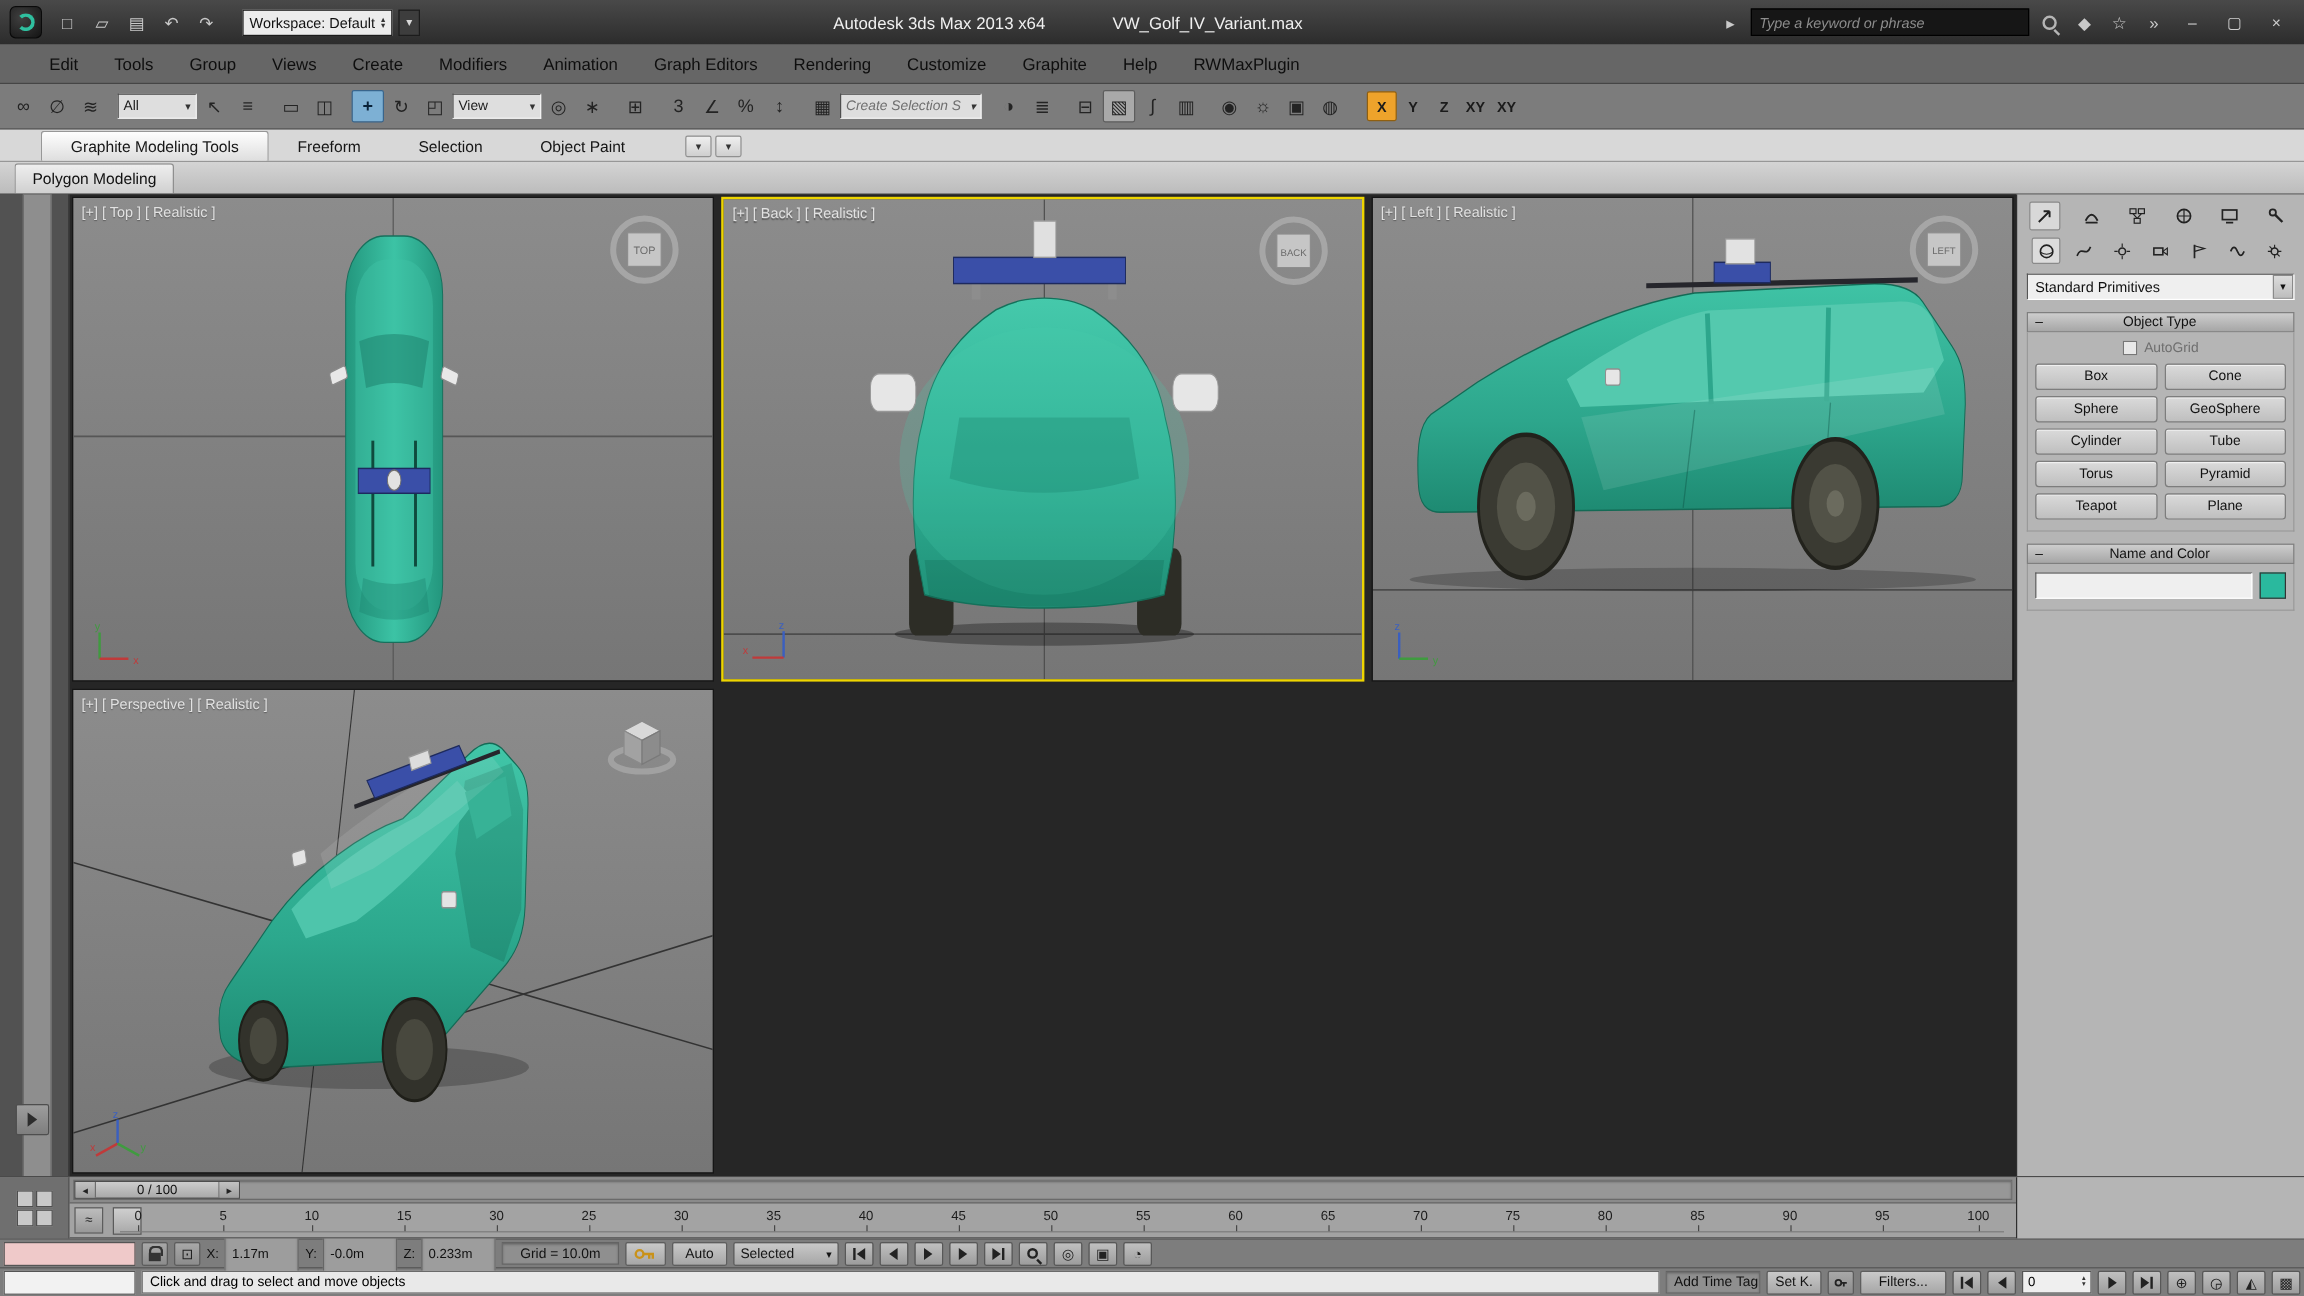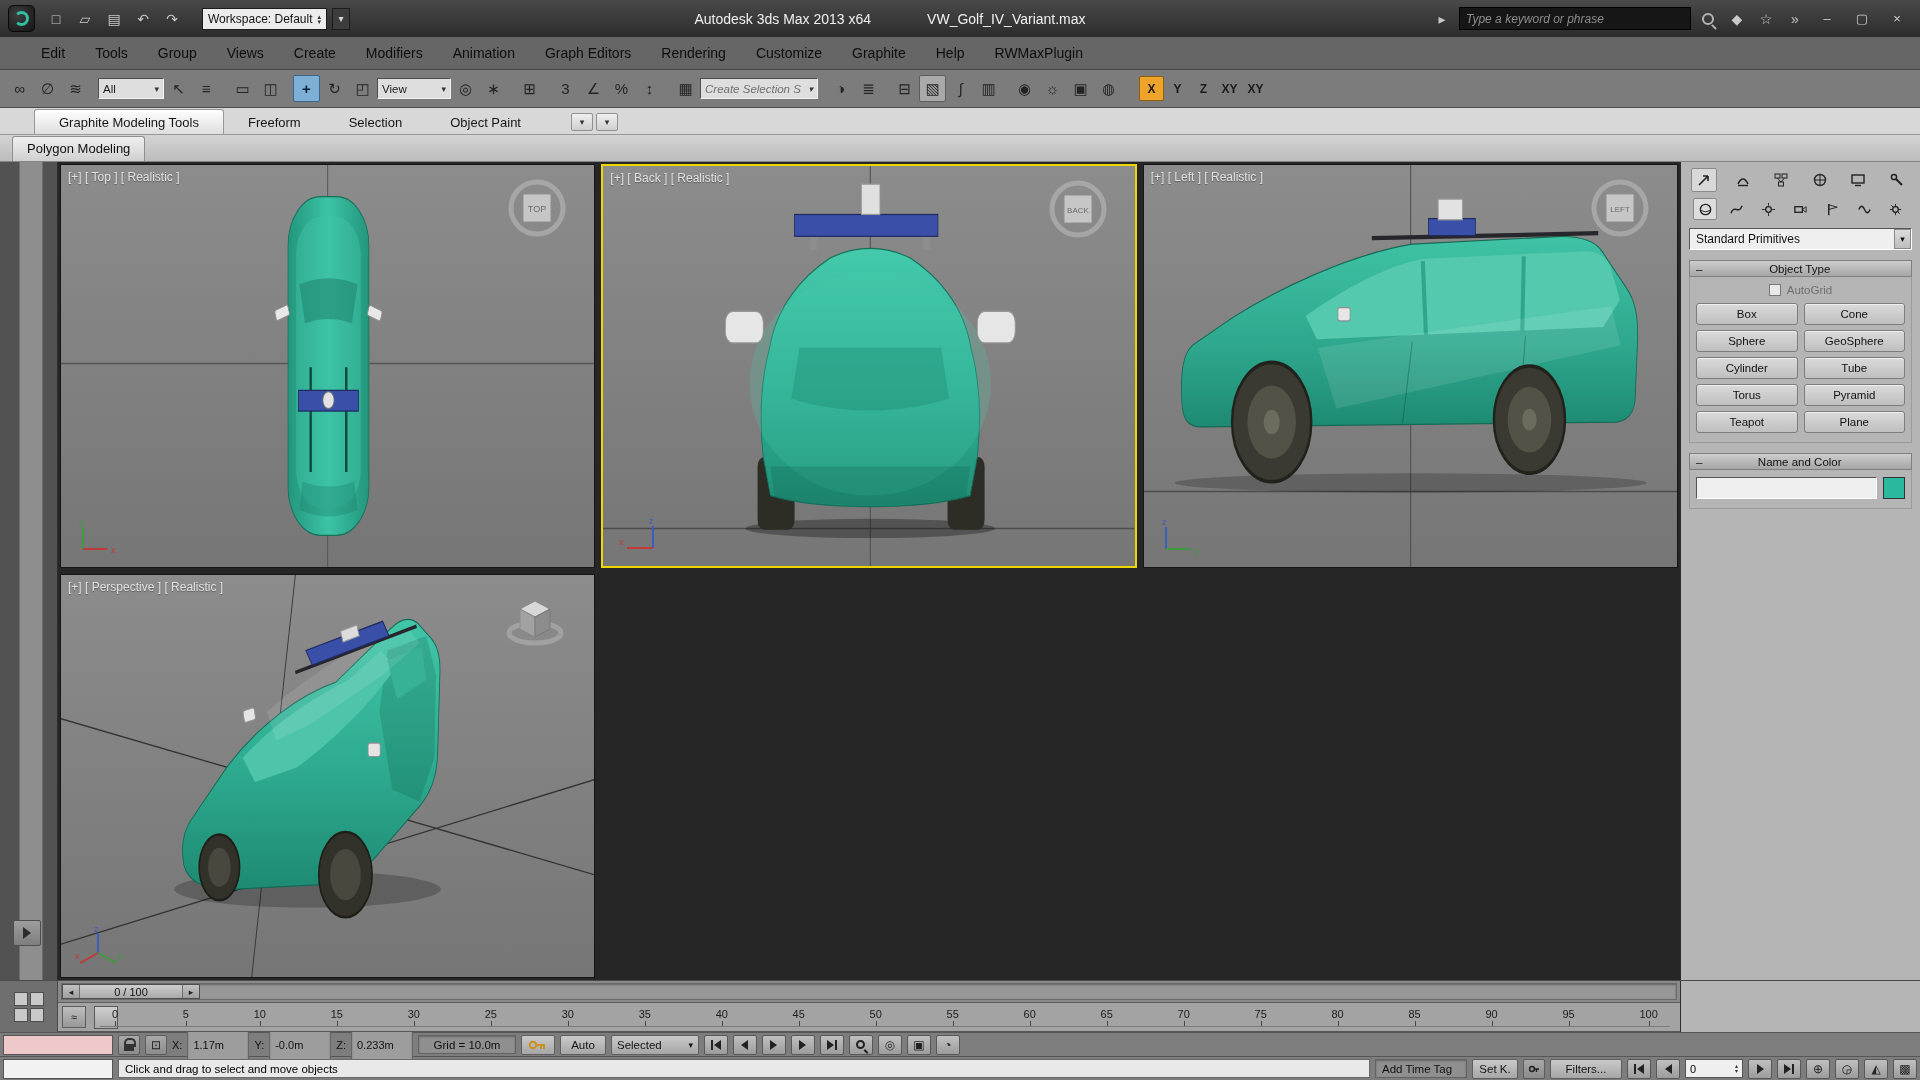--- a/index.html
+++ b/index.html
@@ -126,21 +126,21 @@
 .pb{width:24px;height:20px;background:linear-gradient(#c0c0c0,#9c9c9c);border:1px solid #585858;border-radius:2px;display:flex;align-items:center;justify-content:center;gap:1px;flex:none}
 .t-r{width:0;height:0;border-left:7px solid #222;border-top:5px solid transparent;border-bottom:5px solid transparent}
 .t-l{width:0;height:0;border-right:7px solid #222;border-top:5px solid transparent;border-bottom:5px solid transparent}
 .bar{width:2px;height:10px;background:#222}
 .navi{width:24px;height:20px;background:linear-gradient(#c0c0c0,#9c9c9c);border:1px solid #585858;border-radius:2px;display:flex;align-items:center;justify-content:center;font-size:12px;color:#222;flex:none}
 .mag2{width:9px;height:9px;border:2px solid #222;border-radius:50%;position:relative}
 .mag2::after{content:"";position:absolute;width:2px;height:5px;background:#222;left:7px;top:7px;transform:rotate(-45deg)}
 .frame-field{width:58px;height:19px;background:#efefef;border:1px solid #555;display:flex;align-items:center;padding:0 4px;font-size:11px;color:#000;flex:none}
 .spin2{display:flex;flex-direction:column;margin-left:auto;font-size:6px;line-height:5px;color:#333}
 .prompt-field{height:19px;background:#e9e9e9;border:1px solid #6a6a6a;display:flex;align-items:center;padding:0 6px;color:#000;white-space:nowrap;overflow:hidden}
-.att{width:92px;flex:none}
+.att{width:79px;flex:none}
 .setk{width:46px}
 .filters{width:72px}
 </style>
 </head>
 <body>
 
 <div class="titlebar">
   <div class="logo"></div>
   <span class="ti">□</span>
   <span class="ti">▱</span>

